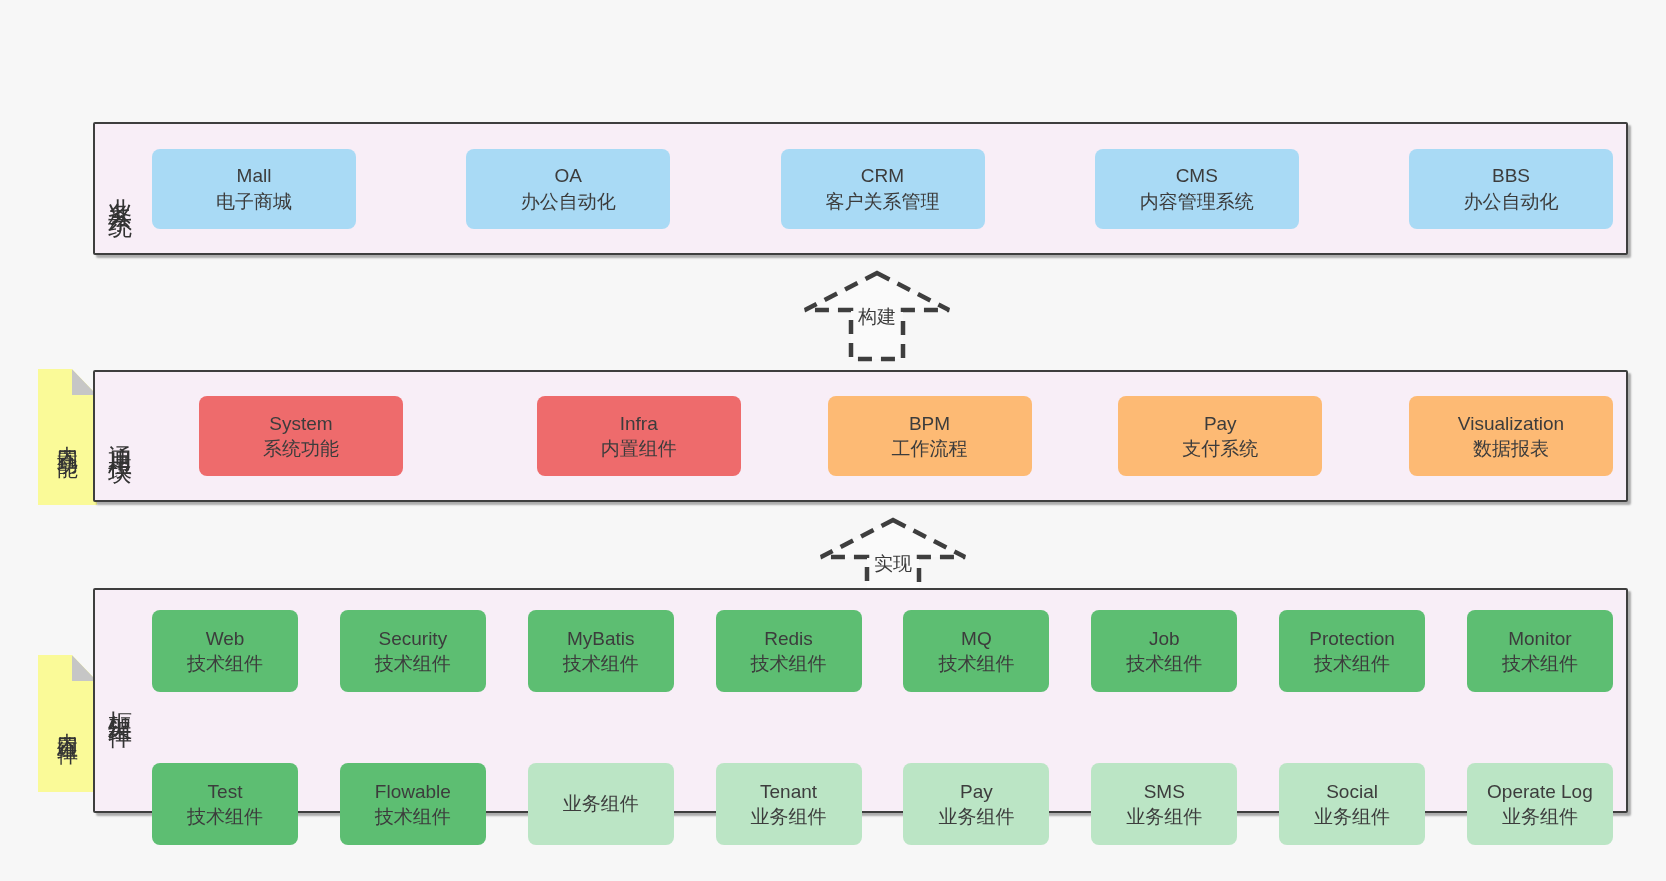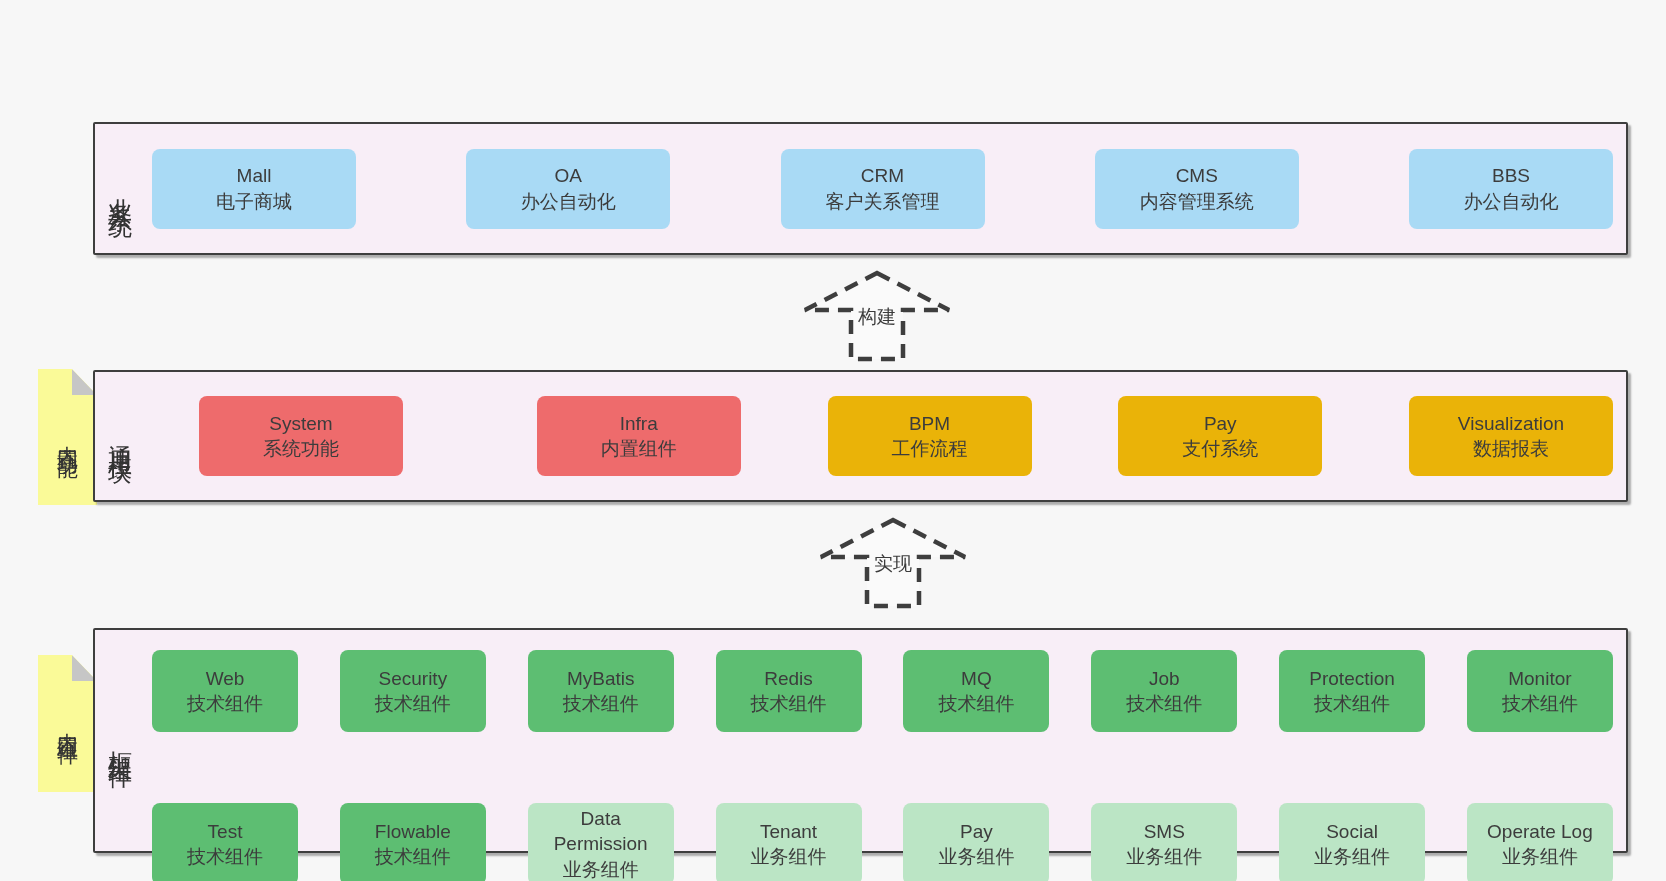--- a/index.html
+++ b/index.html
@@ -11,21 +11,21 @@
   }
   .panel{
     position:absolute;left:93px;width:1531px;
     background:#f8eef7;
     border:2px solid #3e3e3e;border-radius:2px;
     box-shadow:3px 3px 2px rgba(0,0,0,0.30);
     z-index:2;
   }
   .panel.p1{top:122px;height:129px;}
   .panel.p2{top:370px;height:128px;}
-  .panel.p3{top:628px;height:221px;}
+  .panel.p3{top:588px;height:221px;}
   .vlabel{
     position:absolute;left:9px;top:50%;transform:translateY(-50%);
     writing-mode:vertical-rl;text-orientation:upright;
     font-size:24px;letter-spacing:5px;color:#333;white-space:nowrap;
   }
   .boxrow{
     position:absolute;left:57px;right:13px;
     display:flex;justify-content:space-between;align-items:center;
   }
   .boxrow.mid{top:50%;transform:translateY(-50%);}
@@ -34,21 +34,21 @@
   .box{
     border-radius:8px;
     display:flex;flex-direction:column;justify-content:center;align-items:center;
     text-align:center;font-size:19px;line-height:1.32;color:#3c3c3c;
     padding:2px 6px;box-sizing:border-box;
   }
   .w6{width:204px;height:80px;}
   .w8{width:146px;height:82px;}
   .blue{background:#a9daf5;}
   .red{background:#ee6b6c;margin-left:47px;}
-  .pink{background:#eab308;}
+  .pink{background:#fdba74;}
   .gdark{background:#5dbe72;}
   .glight{background:#bbe5c5;}
   .note{
     position:absolute;left:38px;width:59px;background:#fafa98;z-index:1;
     clip-path:polygon(0 0, calc(100% - 25px) 0, 100% 26px, 100% 100%, 0 100%);
   }
   .note.n2{top:369px;height:136px;}
   .note.n3{top:655px;height:137px;}
   .note-fold{
     position:absolute;top:0;right:0;width:25px;height:26px;
@@ -188,21 +188,20 @@
   <div class="boxrow r2">
     <div class="box gdark w8">
       <span>Test</span>
       <span>技术组件</span>
     </div>
     <div class="box gdark w8">
       <span>Flowable</span>
       <span>技术组件</span>
     </div>
     <div class="box glight w8">
-      <span>Data Permission</span>
       <span>业务组件</span>
     </div>
     <div class="box glight w8">
       <span>Tenant</span>
       <span>业务组件</span>
     </div>
     <div class="box glight w8">
       <span>Pay</span>
       <span>业务组件</span>
     </div>

